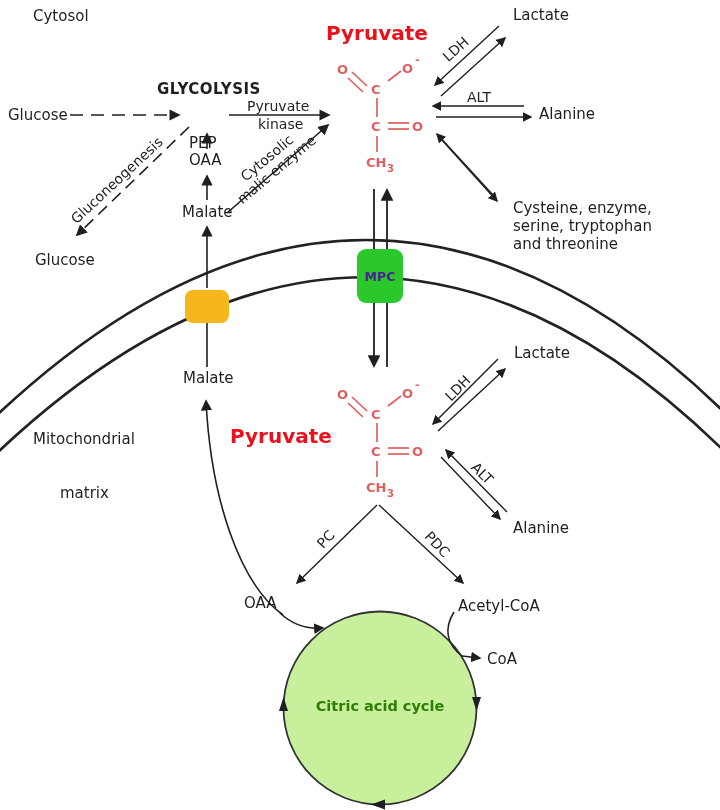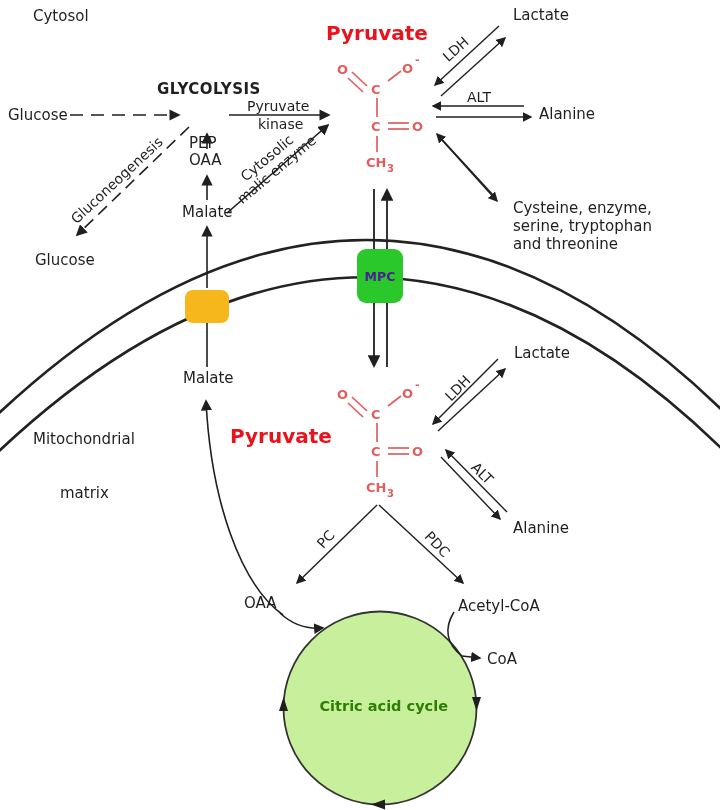--- a/index.html
+++ b/index.html
@@ -14,21 +14,21 @@
   .rot{text-align:center;}
   .red-title{font-size:20px;font-weight:bold;color:#e8131c;}
   .atom{position:absolute;z-index:3;font-size:13px;font-weight:bold;color:#e05e5e;line-height:14px;}
   .charge{font-size:11px;line-height:11px;}
   .msub{font-size:10px;line-height:10px;}
   .mpc-box{position:absolute;z-index:2;left:357px;top:249px;width:46px;height:54px;
     background:#2bc82b;border-radius:9px;display:flex;align-items:center;justify-content:center;
     font-size:12.5px;font-weight:bold;color:#4c1d95;}
   .transporter-box{position:absolute;z-index:2;left:185px;top:290px;width:44px;height:33px;
     background:#f6b71d;border-radius:8px;}
-  .cycle-lbl{position:absolute;z-index:3;left:288px;top:698px;width:160px;text-align:right;
+  .cycle-lbl{position:absolute;z-index:3;left:300px;top:698px;width:160px;text-align:center;
     font-size:14.5px;font-weight:bold;color:#2e7d05;}
   .center2{text-align:center;}
 </style>
 </head>
 <body>
 
 <div id="canvas">
 
   <svg id="art" width="720" height="810" viewBox="0 0 720 810">
     <defs>

